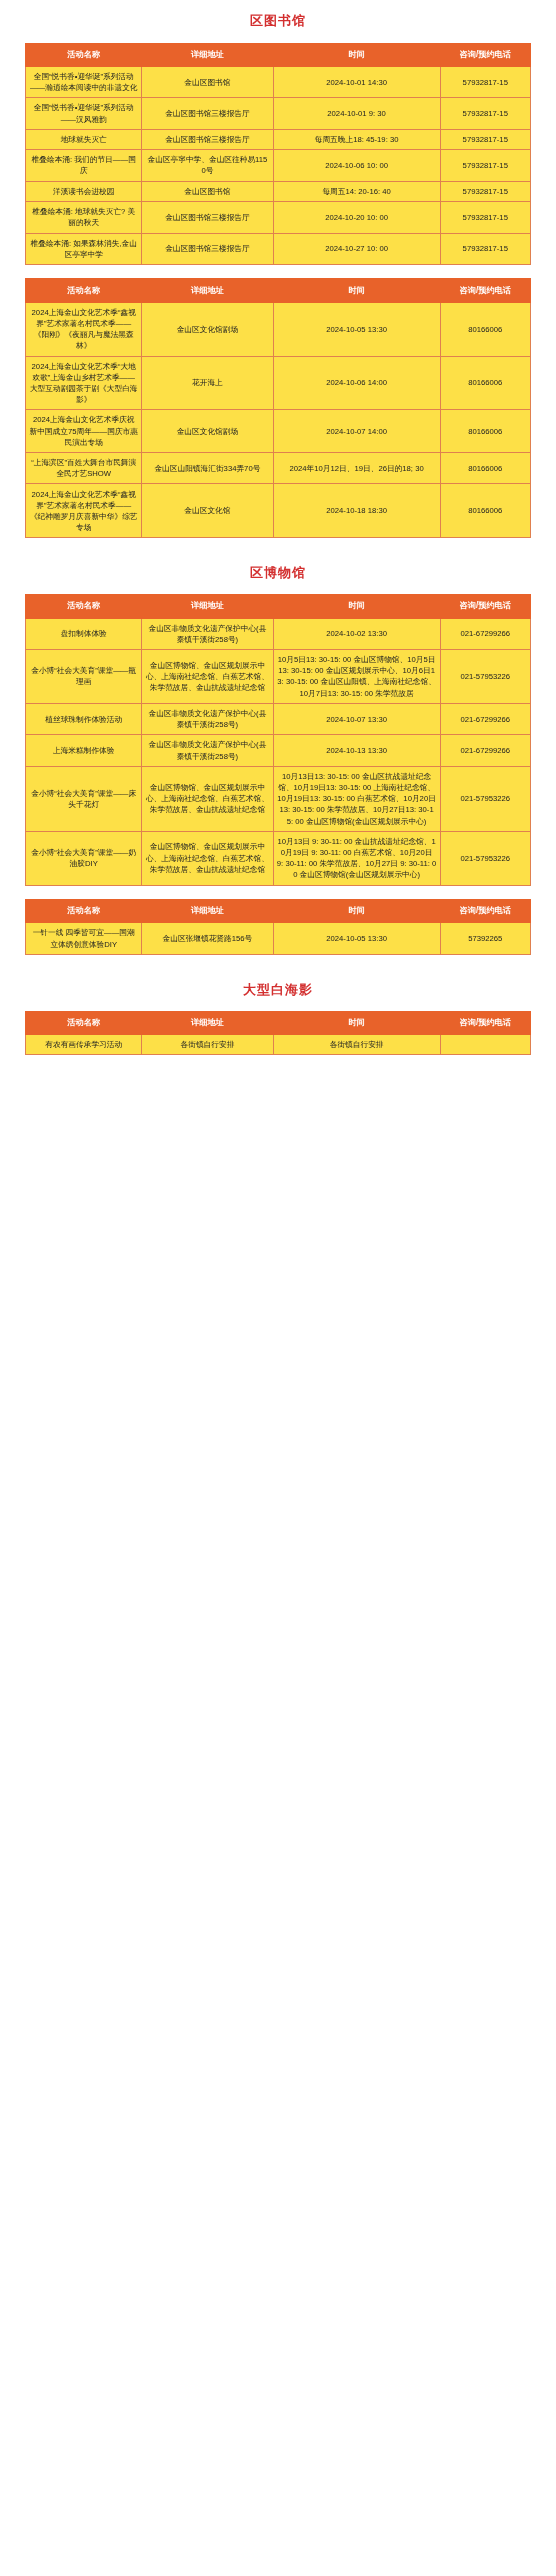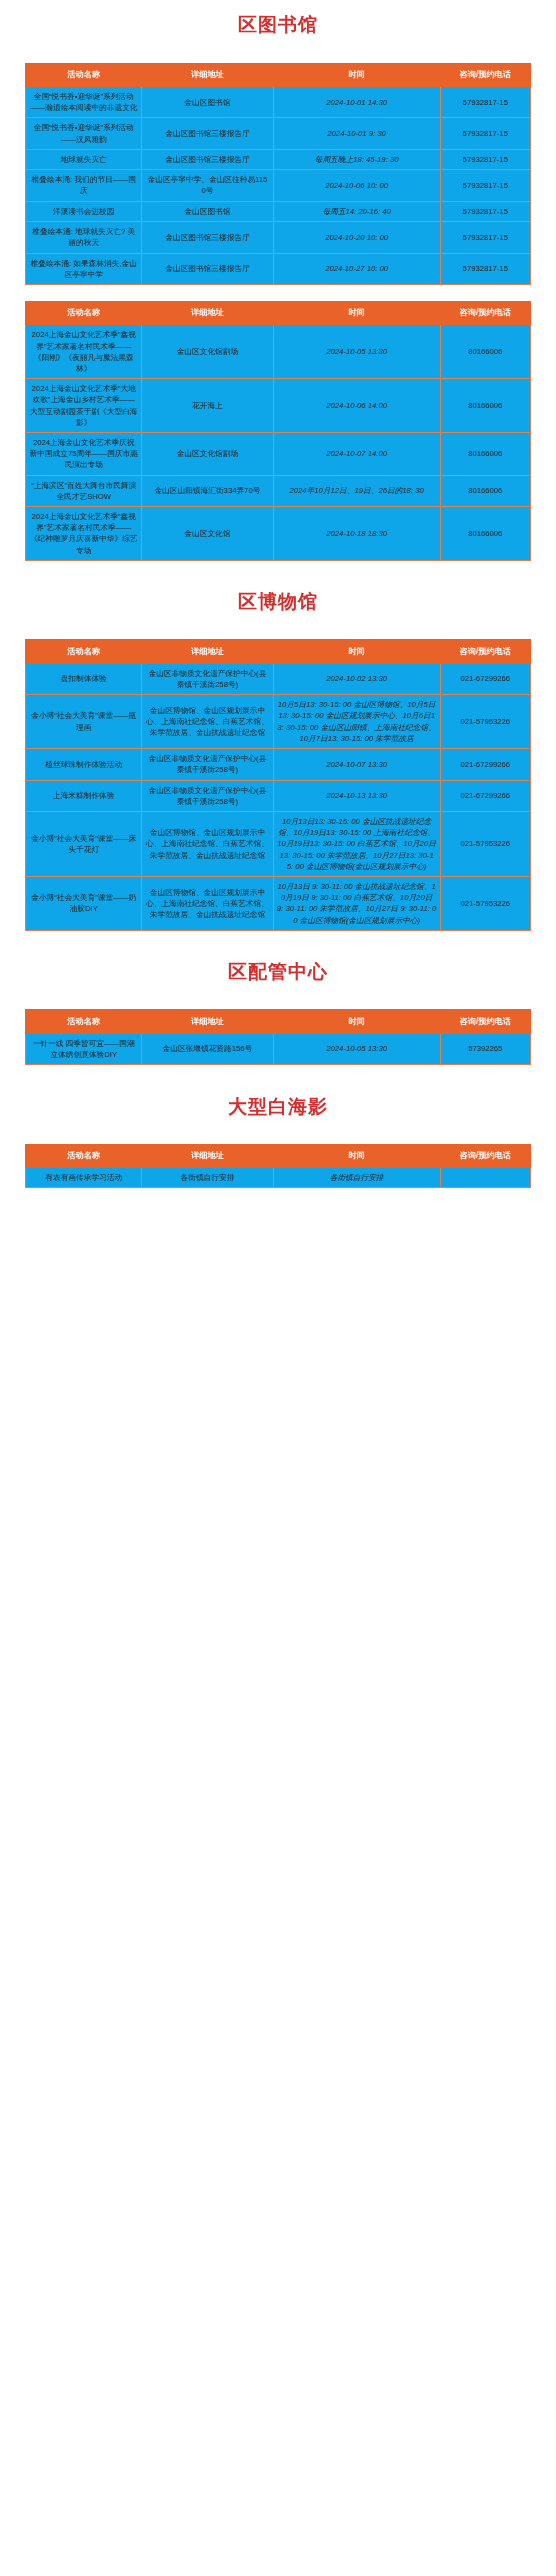--- a/index.html
+++ b/index.html
@@ -2,31 +2,31 @@
 <html style="font-size:8.2px"><head>
 <meta charset="utf-8">
 <style>
   html,body{margin:0;padding:0;background:#ffffff;}
   body{font-family:"Liberation Sans","DejaVu Sans",sans-serif;width:556px;}
   .page{width:556px;box-sizing:border-box;padding:0 0 10.3px 0;}
   .section{margin:0 0 13.4px 0;}
   .section-title{
     text-align:center;
     color:#d32f2f;
-    font-size:19px;
+    font-size:13px;
     font-weight:bold;
     letter-spacing:1px;
     padding:12.4px 0 8.2px 0;
   }
   table.tbl{
     width:484px;
-    margin:16px auto;
+    margin:4px auto;
     border-collapse:collapse;
     table-layout:fixed;
-    background:#0ea5e9;
+    background:#fde047;
   }
   table.tbl th, table.tbl td{
     border:0.5px solid #e0804f;
     text-align:center;
     vertical-align:middle;
     font-size:7.7px;
     color:#222;
     padding:4.1px 3.1px;
     line-height:1.45;
     word-break:break-all;
@@ -38,21 +38,21 @@
     font-size:8.2px;
     border:0.5px solid #e8622a;
     padding:5.2px 2.1px;
   }
   .col-name{width:111px;}
   .col-addr{width:126px;}
   .col-time{width:162px;}
   .col-tel{width:85px;}
   td.name{font-size:7.7px;}
   td.addr{font-size:7.2px;}
-  td.time{font-size:7.2px;text-align:center;font-style:italic;}
+  td.time{font-size:7.2px;text-align:center;}
   td.tel{font-size:7.2px;}
 </style>
 </head>
 <body>
 
 <div class="page">
   <div id="sections-root">
       <div class="section">
         <div class="section-title">区图书馆</div>
         <table class="tbl">
@@ -199,21 +199,20 @@
             <tr>
               <td class="name">金小博“社会大美育”课堂——奶油胶DIY</td>
               <td class="addr">金山区博物馆、金山区规划展示中心、上海南社纪念馆、白蕉艺术馆、朱学范故居、金山抗战遗址纪念馆</td>
               <td class="time">10月13日 9: 30-11: 00 金山抗战遗址纪念馆、10月19日 9: 30-11: 00 白蕉艺术馆、10月20日 9: 30-11: 00 朱学范故居、10月27日 9: 30-11: 00 金山区博物馆(金山区规划展示中心)</td>
               <td class="tel">021-57953226</td>
             </tr>
           </tbody>
         </table>
       </div>
       <div class="section">
-        <div class="section-title">区配管中心</div>
         <table class="tbl">
           <thead>
             <tr>
               <th class="col-name">活动名称</th>
               <th class="col-addr">详细地址</th>
               <th class="col-time">时间</th>
               <th class="col-tel">咨询/预约电话</th>
             </tr>
           </thead>
           <tbody>

